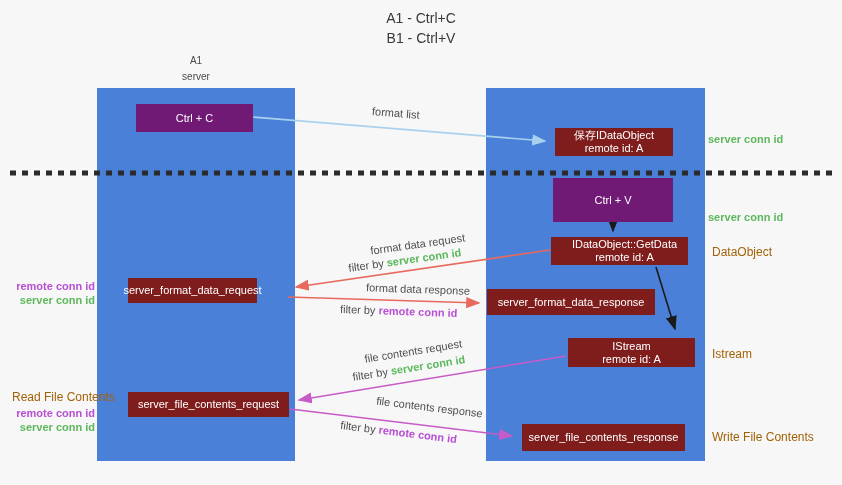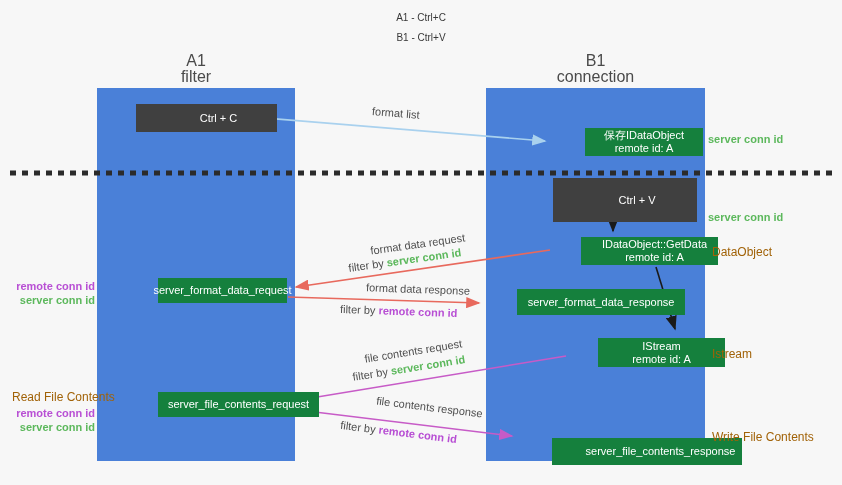--- a/index.html
+++ b/index.html
@@ -1,48 +1,44 @@
 <!DOCTYPE html>
 <html><head>
 <meta charset="utf-8">
 <style>
   html,body{margin:0;padding:0;background:#f7f7f7;font-family:"Liberation Sans",sans-serif;}
   .stage{position:relative;width:842px;height:485px;background:#f7f7f7;overflow:hidden;}
-  .title{position:absolute;left:0;top:8px;width:842px;text-align:center;font-size:10px;line-height:20px;color:#383838;z-index:3;}
-  .colhead{position:absolute;top:53px;text-align:center;font-size:16px;line-height:16px;color:#4a4a4a;z-index:3;}
+  .title{position:absolute;left:0;top:8px;width:842px;text-align:center;font-size:14px;line-height:20px;color:#383838;z-index:3;}
+  .colhead{position:absolute;top:53px;text-align:center;font-size:10px;line-height:16px;color:#4a4a4a;z-index:3;}
   .col{position:absolute;top:88px;height:373px;background:#4a80d8;z-index:1;}
   svg.arrows{position:absolute;left:0;top:0;z-index:2;pointer-events:none;}
   .node{position:absolute;display:flex;flex-direction:column;align-items:center;justify-content:center;
         color:#ffffff;font-size:11px;line-height:13px;text-align:center;z-index:3;white-space:nowrap;}
-  .green{background:#404040;padding-left:24px;}
-  .orange{background:#15803d;margin-left:30px;}
+  .green{background:#701a75;}
+  .orange{background:#7f1d1d;}
   .alabel{position:absolute;z-index:3;font-size:11px;color:#4f4f4f;white-space:nowrap;}
   .side{position:absolute;z-index:3;font-size:12px;color:#a16207;white-space:nowrap;}
   .side-bold-green{position:absolute;z-index:3;font-size:11px;font-weight:700;color:#5cb85c;white-space:nowrap;}
   .idgroup{position:absolute;z-index:3;width:87px;text-align:right;font-size:11px;font-weight:700;line-height:14px;}
   .cid-g{color:#5cb85c;font-weight:700;}
   .cid-p{color:#b84fd4;font-weight:700;}
 </style>
 </head>
 <body>
 
 <div class="stage">
 
   <div class="title">
     <div>A1 - Ctrl+C</div>
     <div>B1 - Ctrl+V</div>
   </div>
 
   <div class="colhead" style="left:97px;width:198px;">
     <div>A1</div>
-    <div>filter</div>
-  </div>
-  <div class="colhead" style="left:486px;width:219px;">
-    <div>B1</div>
-    <div>connection</div>
+    <div>server</div>
   </div>
 
   <div class="col" style="left:97px;width:198px;"></div>
   <div class="col" style="left:486px;width:219px;"></div>
 
   <svg class="arrows" width="842" height="485" viewBox="0 0 842 485">
     <defs>
       <marker id="m-lb" markerWidth="9" markerHeight="7" refX="8" refY="3.5" orient="auto">
         <path d="M0,0 L9,3.5 L0,7 Z" fill="#a9d1ee"></path>
       </marker>
@@ -94,21 +90,21 @@
 
   <div class="node orange" style="left:568px;top:338px;width:127px;height:29px;">
     <div>IStream</div>
     <div>remote id: A</div>
   </div>
 
   <div class="node orange" style="left:128px;top:392px;width:161px;height:25px;">
     <div>server_file_contents_request</div>
   </div>
 
-  <div class="node orange" style="left:522px;top:438px;width:163px;height:27px;padding-left:27px;">
+  <div class="node orange" style="left:522px;top:424px;width:163px;height:27px;">
     <div>server_file_contents_response</div>
   </div>
 
   <div class="alabel" style="left:372px;top:107px;transform:rotate(4.5deg);">format list</div>
 
   <div class="alabel" style="left:370px;top:238px;transform:rotate(-8deg);">format data request</div>
   <div class="alabel" style="left:348px;top:254px;transform:rotate(-8deg);">
     <span>filter by</span>
     <span class="cid-g">server conn id</span>
   </div>

